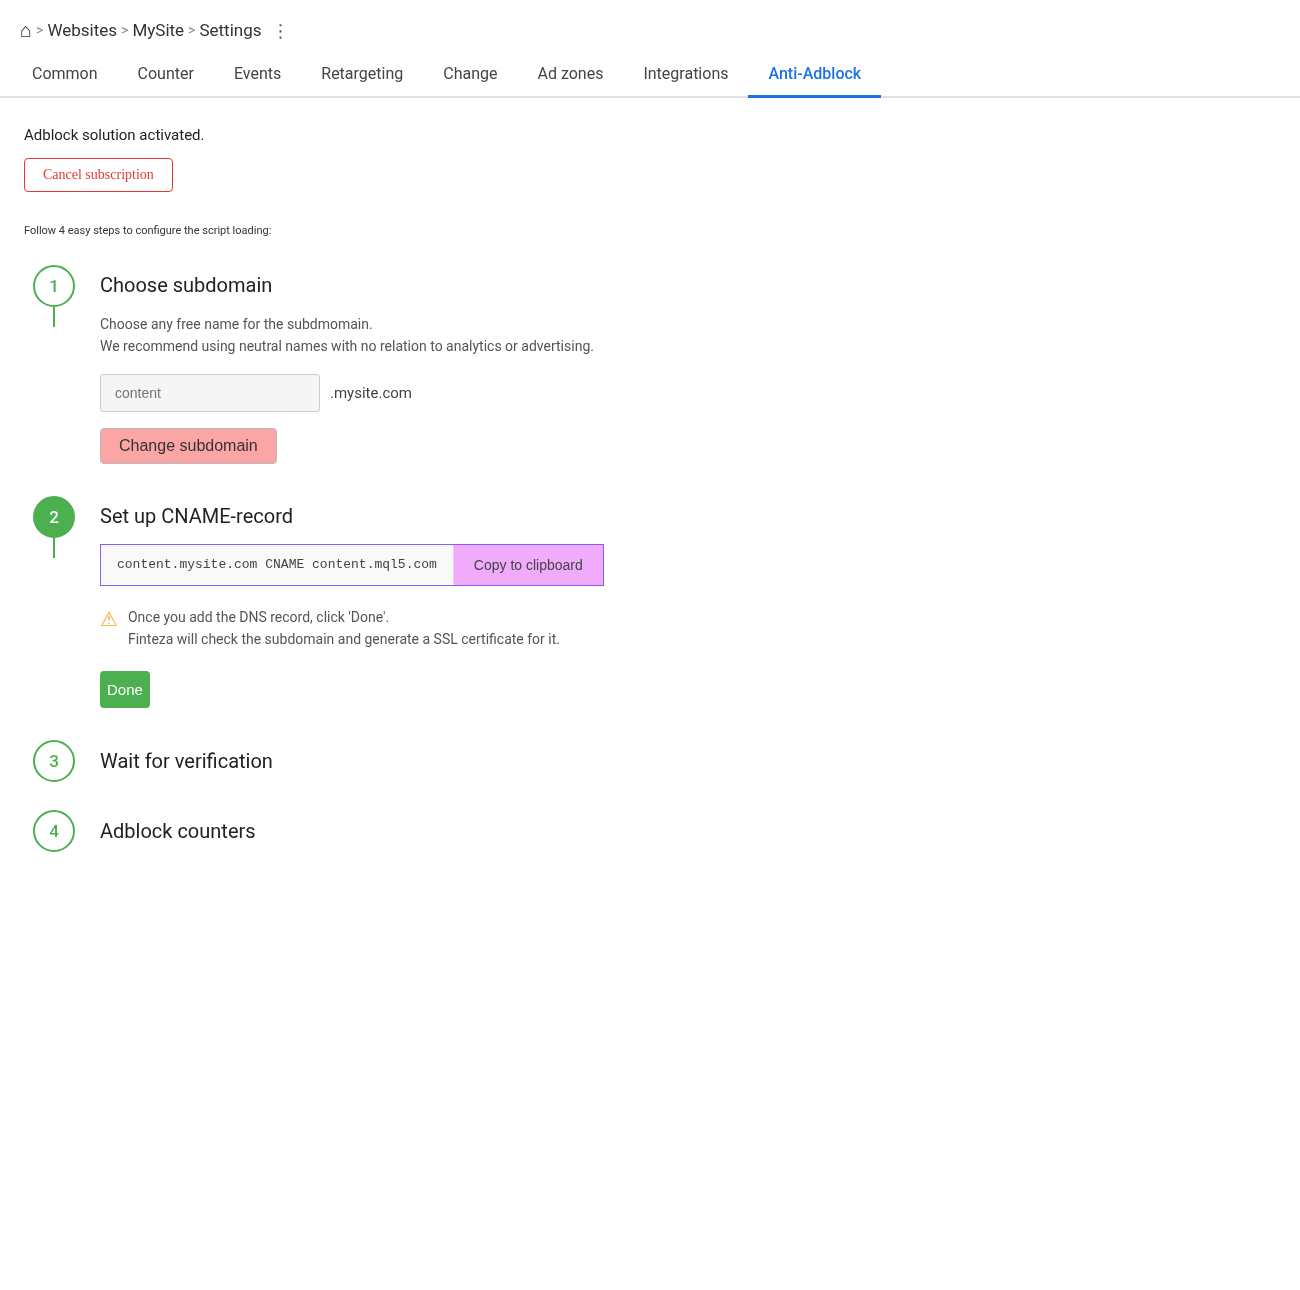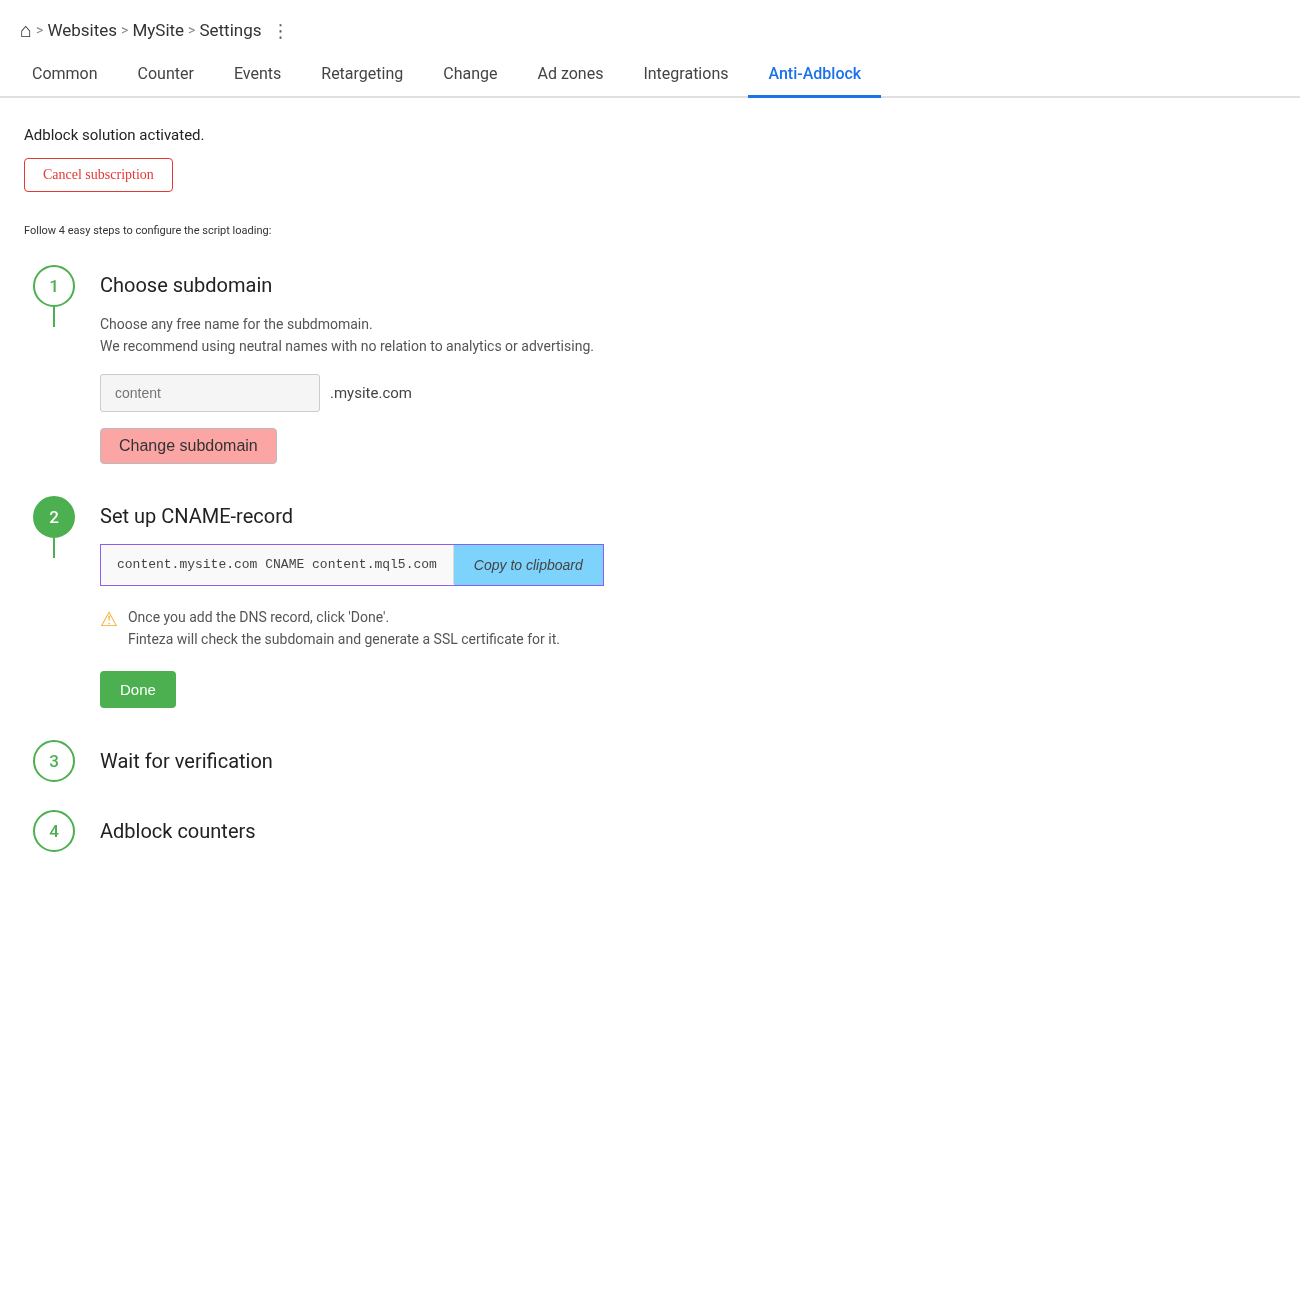--- a/index.html
+++ b/index.html
@@ -202,28 +202,27 @@
     }
     .cname-code {
       font-family: 'Courier New', monospace;
       font-size: 13px;
       color: #444;
       background: #f9f9f9;
       padding: 12px 16px;
       border-right: 1px solid #ddd;
     }
     .copy-btn {
-      background: #7dd3fc;
+      background: #f0abfc;
       border: none;
       color: #444;
       padding: 12px 20px;
       font-size: 14px;
       cursor: pointer;
       white-space: nowrap;
-      font-style: italic;
     }
 
     
     .notice {
       display: flex;
       align-items: flex-start;
       gap: 10px;
       margin-bottom: 20px;
     }
     .notice-icon {
@@ -235,21 +234,21 @@
     .notice-text {
       font-size: 14px;
       color: #555;
       line-height: 1.6;
     }
 
     .done-btn {
       background: #4caf50;
       color: #fff;
       border: none;
-      padding: 10px 20px;
+      padding: 10px 7px;
       font-size: 15px;
       border-radius: 4px;
       cursor: pointer;
       font-weight: 500;
     }
 
     
     .step-simple {
       display: flex;
       align-items: center;

